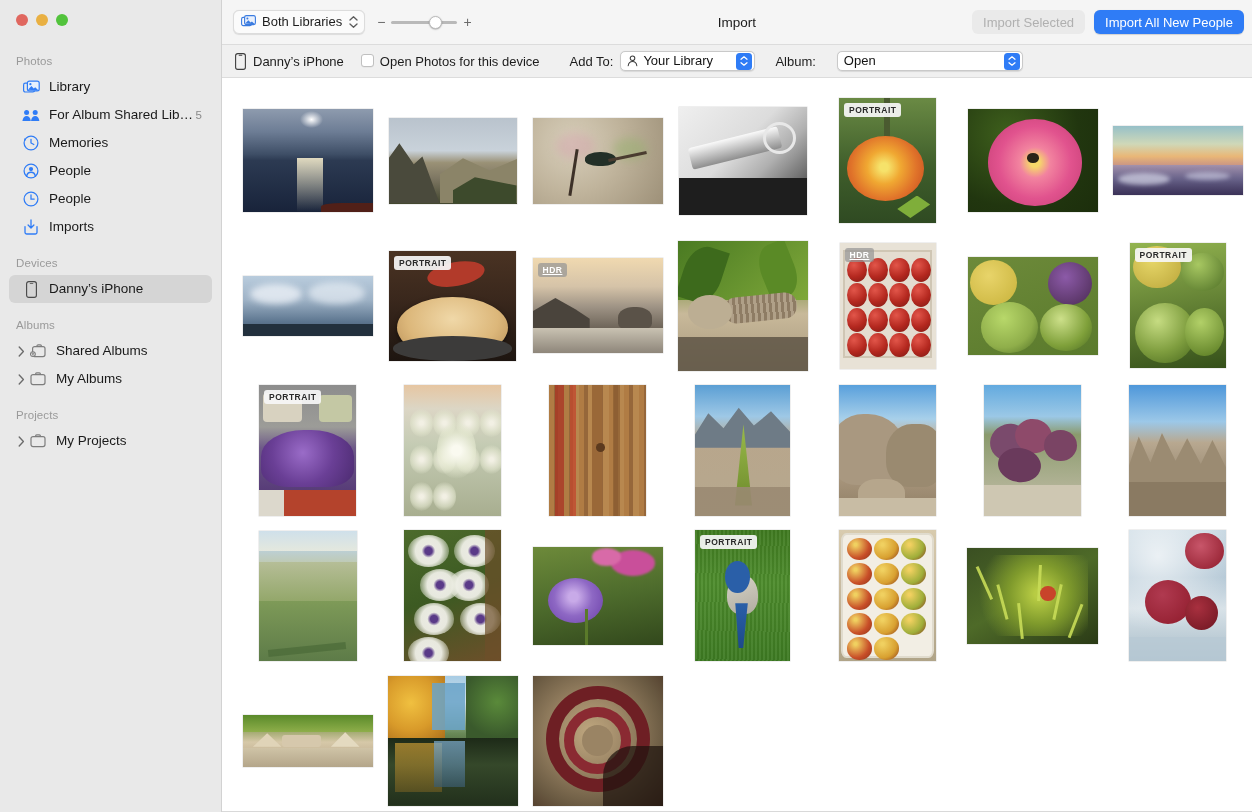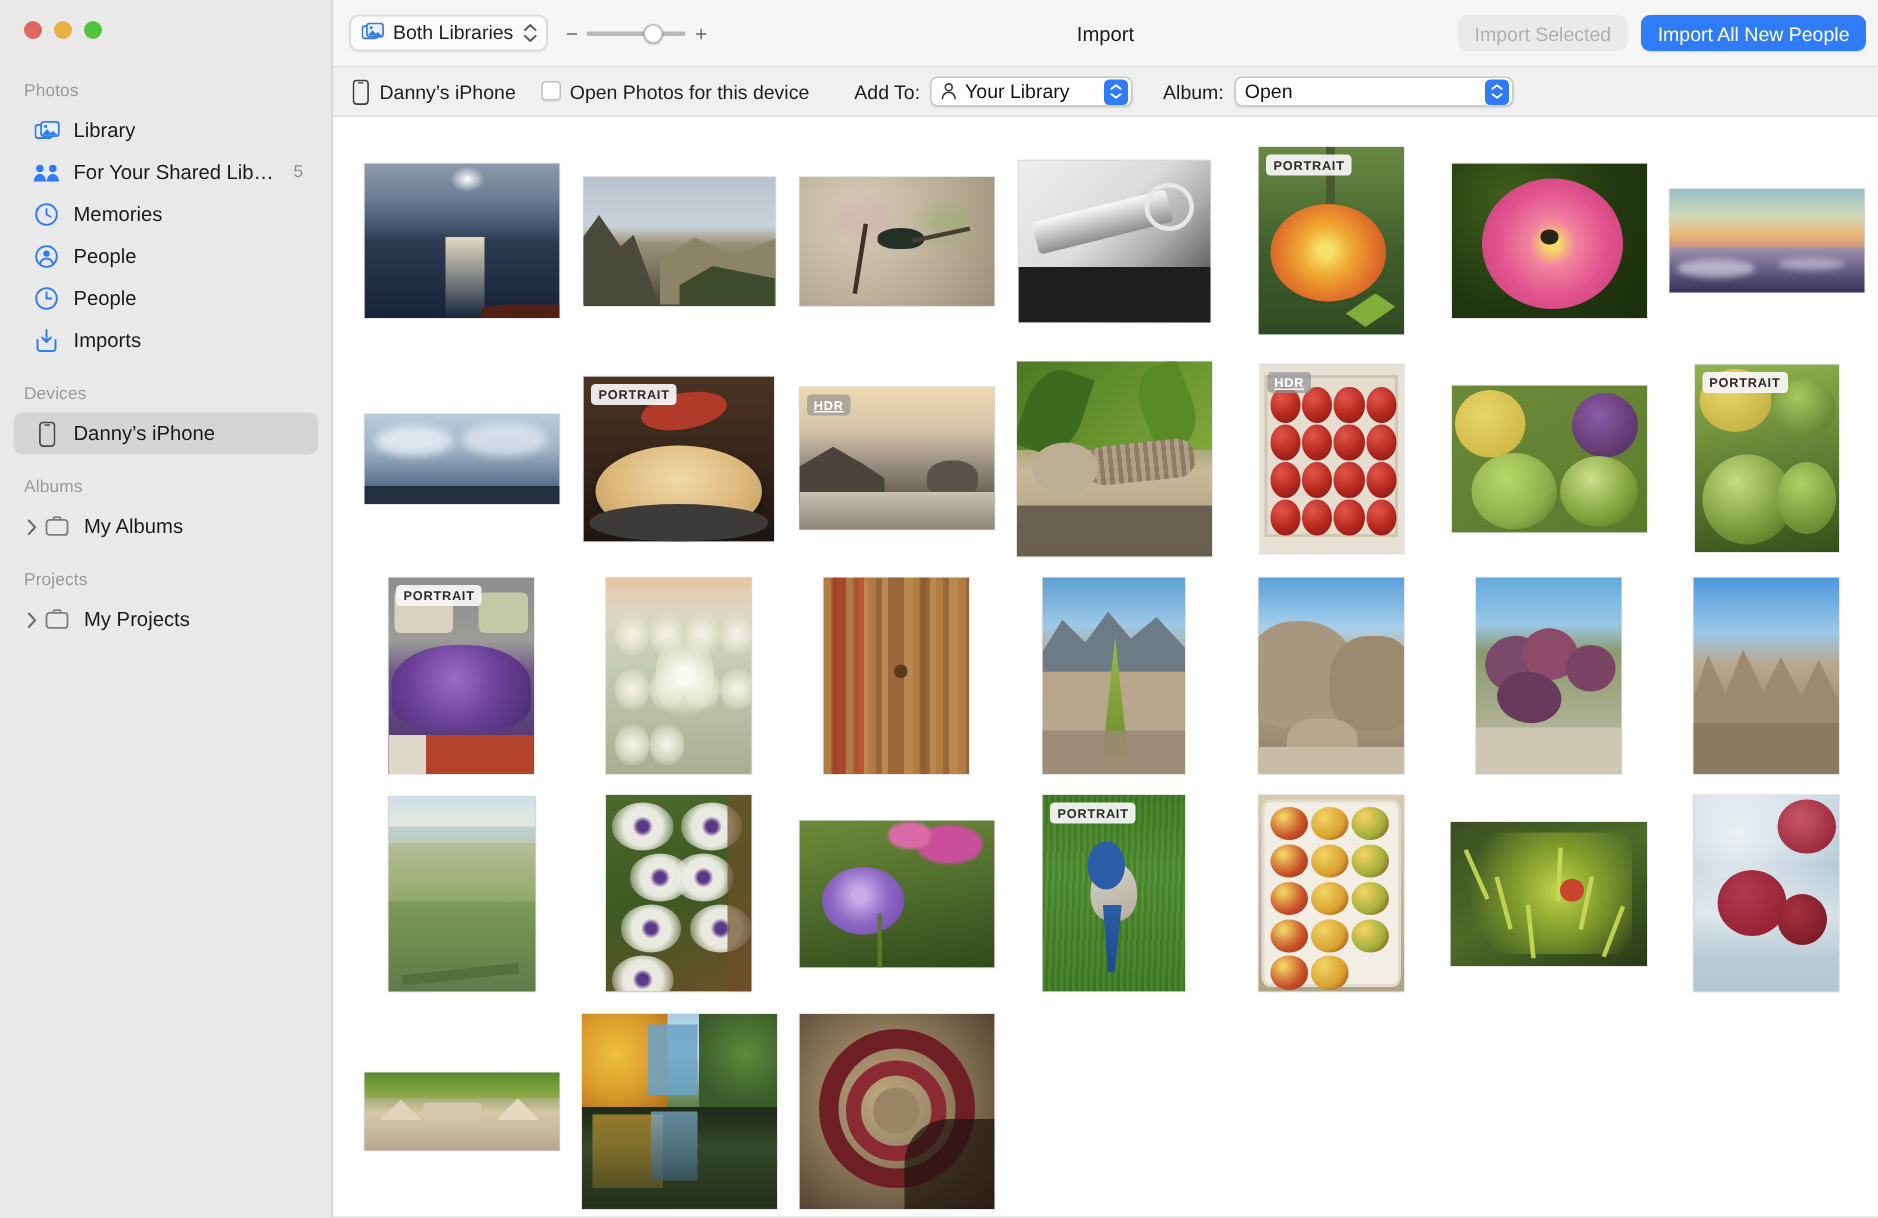--- a/index.html
+++ b/index.html
@@ -222,21 +222,21 @@
   .blue-stepper {
     width: 16px; height: 17px;
     border-radius: 3.5px;
     background: #2f7cf6;
     display: flex; flex-direction: column;
     align-items: center; justify-content: center;
     gap: 2px;
     margin-left: auto;
     flex: 0 0 16px;
   }
-  .album-wrap { display: flex; align-items: center; gap: 7px; margin-left: 20px; }
+  .album-wrap { display: flex; align-items: center; gap: 21px; margin-left: 20px; }
   .album-select { width: 186px; }
 
   
   .grid-area {
     flex: 1 1 auto;
     position: relative;
     background: #ffffff;
     overflow: hidden;
   }
   .grid {
@@ -311,21 +311,21 @@
         </div>
         <div class="srow">
           <span class="ico">
             <svg width="18" height="13" viewBox="0 0 18 13">
         <circle cx="4.6" cy="3.4" r="2.5" fill="#2f7cf6"></circle>
               <circle cx="13.2" cy="3.4" r="2.5" fill="#2f7cf6"></circle>
         <path d="M0.4 12 C0.9 8.4 2.5 7 4.6 7 C6.7 7 8.3 8.4 8.8 12 Z" fill="#2f7cf6"></path>
         <path d="M9 12 C9.5 8.4 11.1 7 13.2 7 C15.3 7 16.9 8.4 17.4 12 Z" fill="#2f7cf6"></path>
             </svg>
           </span>
-          <span class="lbl">For Your Shared Lib…</span>
+          <span class="lbl">For Album Shared Lib…</span>
           <span class="cnt">5</span>
         </div>
         <div class="srow">
           <span class="ico">
             <svg width="16" height="16" viewBox="0 0 16 16">
         <circle cx="8" cy="8" r="6.9" fill="none" stroke="#2f7cf6" stroke-width="1.25"></circle>
         <path d="M8 4.3 L8 8 L10.8 9.5" fill="none" stroke="#2f7cf6" stroke-width="1.25" stroke-linecap="round"></path>
         <path d="M3.1 4.9 L1.4 3.1 L1.2 6.3 Z" fill="#2f7cf6"></path>
             </svg>
           </span>
@@ -363,20 +363,37 @@
         <div class="srow selected">
           <span class="ico">
             <svg width="11" height="17" viewBox="0 0 11 17">
         <rect x="0.6" y="0.6" width="9.8" height="15.8" rx="2.2" fill="none" stroke="#4a4a4a" stroke-width="1.15"></rect>
         <rect x="3.6" y="1.9" width="3.8" height="0.85" rx="0.42" fill="#4a4a4a"></rect>
             </svg>
           </span>
           <span class="lbl">Danny’s iPhone</span>
         </div>
         <div class="sec-header gap">Albums</div>
+        <div class="srow sub">
+          <span class="arrow">
+            <svg width="7" height="11" viewBox="0 0 7 11">
+              <path d="M1.2 1 L5.4 5.5 L1.2 10" fill="none" stroke="#6b6b6b" stroke-width="1.35" stroke-linecap="round" stroke-linejoin="round"></path>
+            </svg>
+          </span>
+          <span class="ico">
+            <svg width="16" height="14" viewBox="0 0 16 14">
+        <path d="M2.6 4.6 A2 2 0 0 1 4.6 2.6 L13 2.6 A2 2 0 0 1 15 4.6 L15 10.6 A2 2 0 0 1 13 12.6 L4.6 12.6 A2 2 0 0 1 2.6 10.6 Z" fill="none" stroke="#7d7d7d" stroke-width="1.2"></path>
+        <path d="M7 2.6 L7 1.9 A1.1 1.1 0 0 1 8.1 0.8 L10.3 0.8 A1.1 1.1 0 0 1 11.4 1.9 L11.4 2.6" fill="none" stroke="#7d7d7d" stroke-width="1.2"></path>
+        <circle cx="2.9" cy="10.1" r="2.4" fill="#e9e9e9" stroke="#7d7d7d" stroke-width="1.1"></circle>
+        <circle cx="2.9" cy="9.5" r="0.75" fill="none" stroke="#7d7d7d" stroke-width="0.9"></circle>
+        <path d="M2.9 10.2 L2.9 11.3" stroke="#7d7d7d" stroke-width="0.9" stroke-linecap="round"></path>
+            </svg>
+          </span>
+          <span class="lbl">Shared Albums</span>
+        </div>
         <div class="srow sub">
           <span class="arrow">
             <svg width="7" height="11" viewBox="0 0 7 11">
               <path d="M1.2 1 L5.4 5.5 L1.2 10" fill="none" stroke="#6b6b6b" stroke-width="1.35" stroke-linecap="round" stroke-linejoin="round"></path>
             </svg>
           </span>
           <span class="ico">
             <svg width="16" height="14" viewBox="0 0 16 14">
         <path d="M1 4.6 A2 2 0 0 1 3 2.6 L13 2.6 A2 2 0 0 1 15 4.6 L15 10.6 A2 2 0 0 1 13 12.6 L3 12.6 A2 2 0 0 1 1 10.6 Z" fill="none" stroke="#7d7d7d" stroke-width="1.2"></path>
         <path d="M5.6 2.6 L5.6 1.9 A1.1 1.1 0 0 1 6.7 0.8 L9.3 0.8 A1.1 1.1 0 0 1 10.4 1.9 L10.4 2.6" fill="none" stroke="#7d7d7d" stroke-width="1.2"></path>

